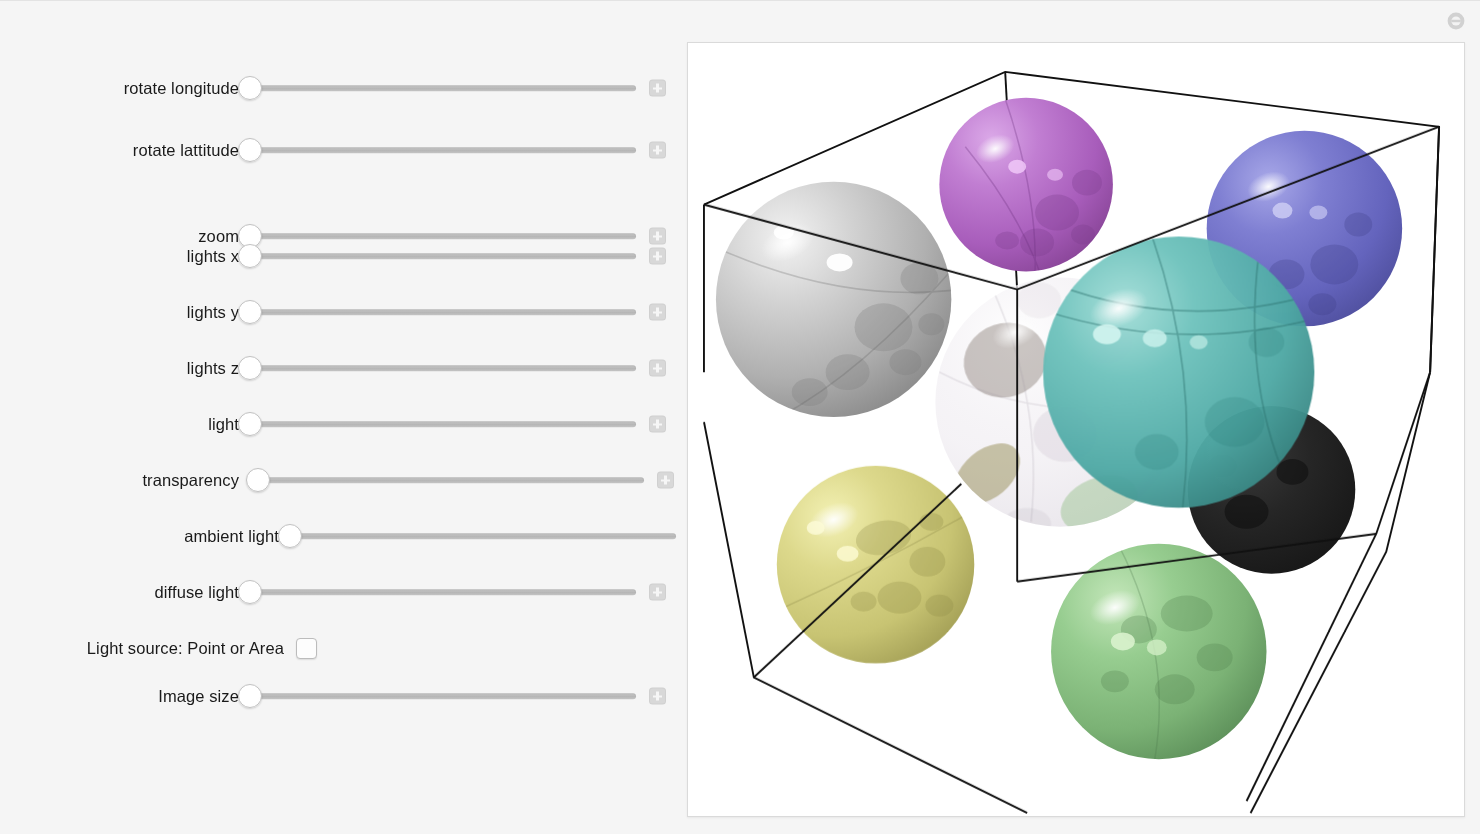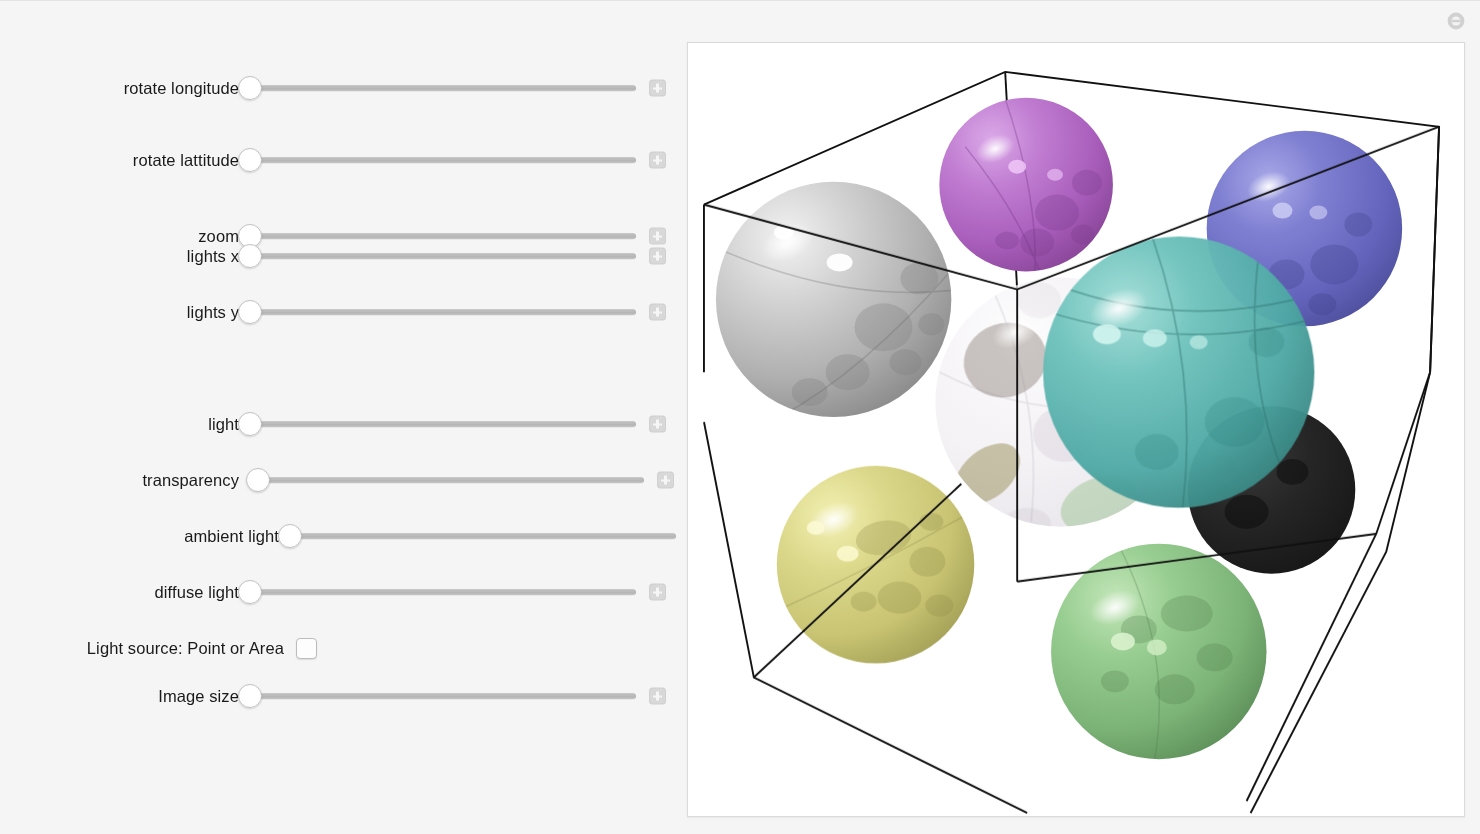--- a/index.html
+++ b/index.html
@@ -168,21 +168,21 @@
   <div id="controls-area">
       <div class="control-row" style="top: 28px;">
         <div class="control-label">rotate longitude</div>
         <div class="slider-wrap">
           <div class="slider-left-cap"></div>
           <div class="slider-track"></div>
           <div class="slider-thumb" style="left: -6px;"></div>
           <div class="slider-plus-btn"></div>
         </div>
       </div>
-      <div class="control-row" style="top: 100px;">
+      <div class="control-row" style="top: 90px;">
         <div class="control-label">rotate lattitude</div>
         <div class="slider-wrap">
           <div class="slider-left-cap"></div>
           <div class="slider-track"></div>
           <div class="slider-thumb" style="left: -6px;"></div>
           <div class="slider-plus-btn"></div>
         </div>
       </div>
       <div class="control-row" style="top: 140px; margin-top: 36px;">
         <div class="control-label">zoom</div>
@@ -197,20 +197,29 @@
         <div class="control-label">lights x</div>
         <div class="slider-wrap">
           <div class="slider-left-cap"></div>
           <div class="slider-track"></div>
           <div class="slider-thumb" style="left: -6px;"></div>
           <div class="slider-plus-btn"></div>
         </div>
       </div>
       <div class="control-row" style="top: 252px;">
         <div class="control-label">lights y</div>
+        <div class="slider-wrap">
+          <div class="slider-left-cap"></div>
+          <div class="slider-track"></div>
+          <div class="slider-thumb" style="left: -6px;"></div>
+          <div class="slider-plus-btn"></div>
+        </div>
+      </div>
+      <div class="control-row" style="top: 308px;">
+        <div class="control-label">lights z</div>
         <div class="slider-wrap">
           <div class="slider-left-cap"></div>
           <div class="slider-track"></div>
           <div class="slider-thumb" style="left: -6px;"></div>
           <div class="slider-plus-btn"></div>
         </div>
       </div>
       <div class="control-row" style="top: 364px;">
         <div class="control-label">light</div>
         <div class="slider-wrap">

